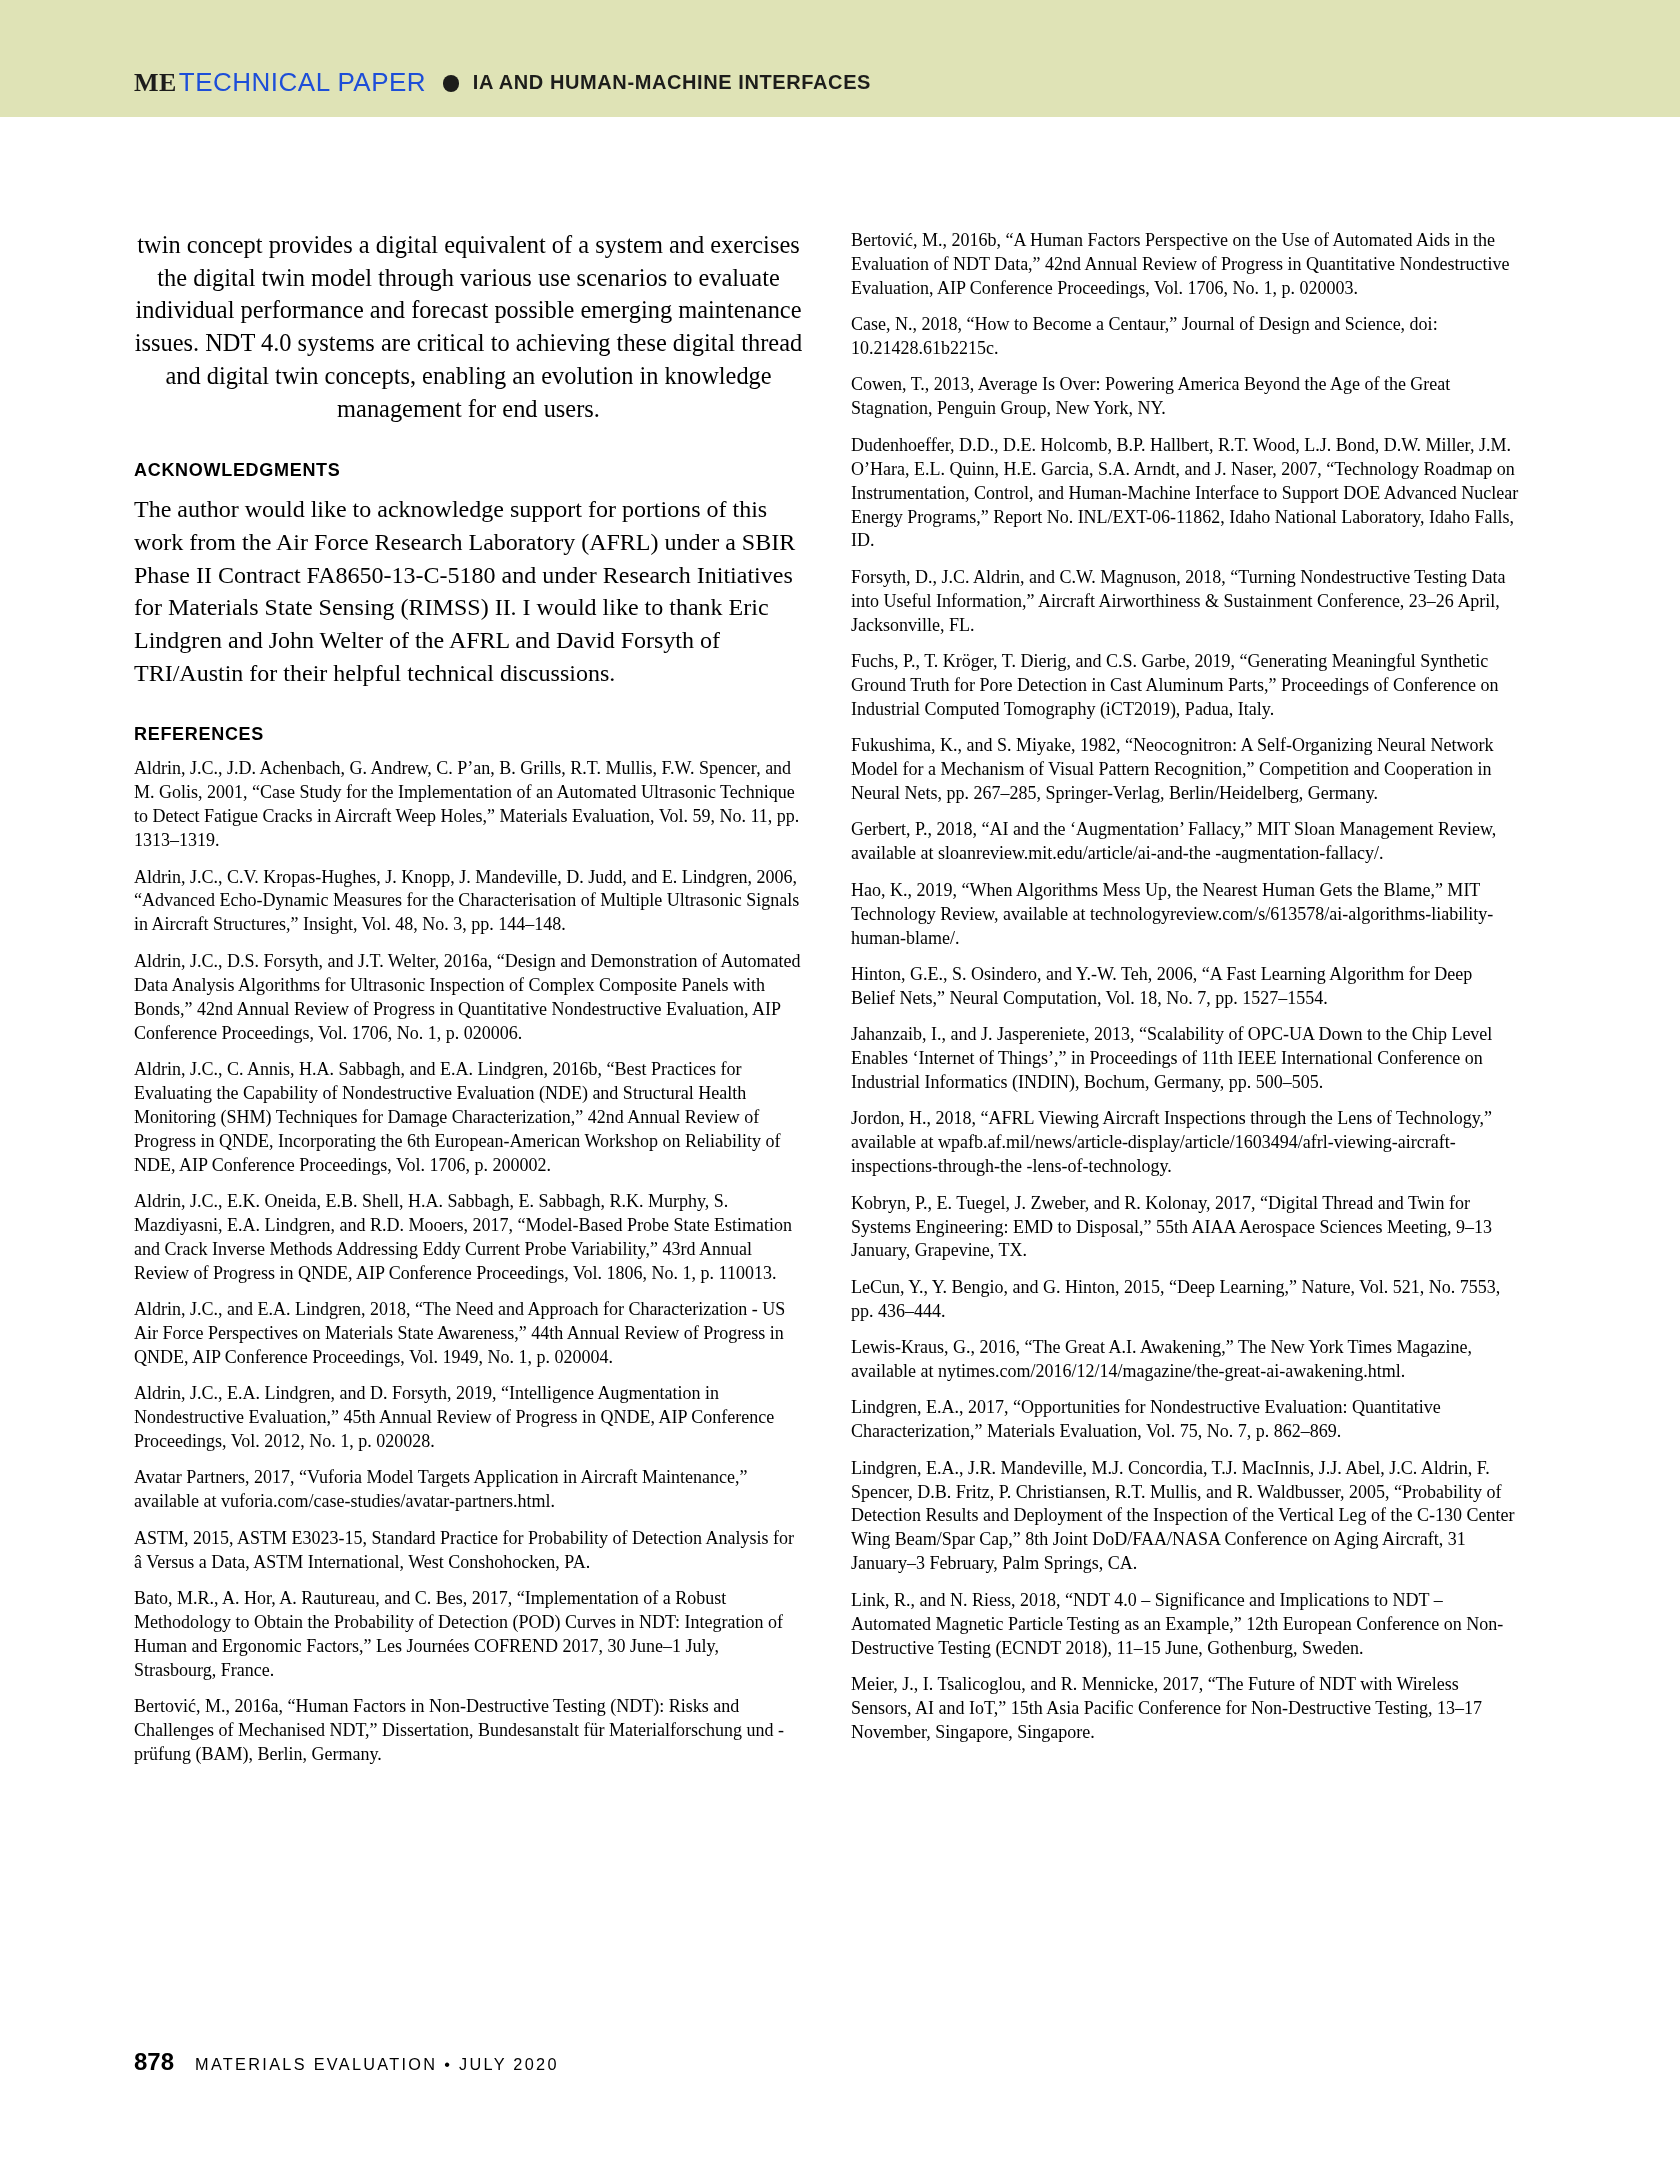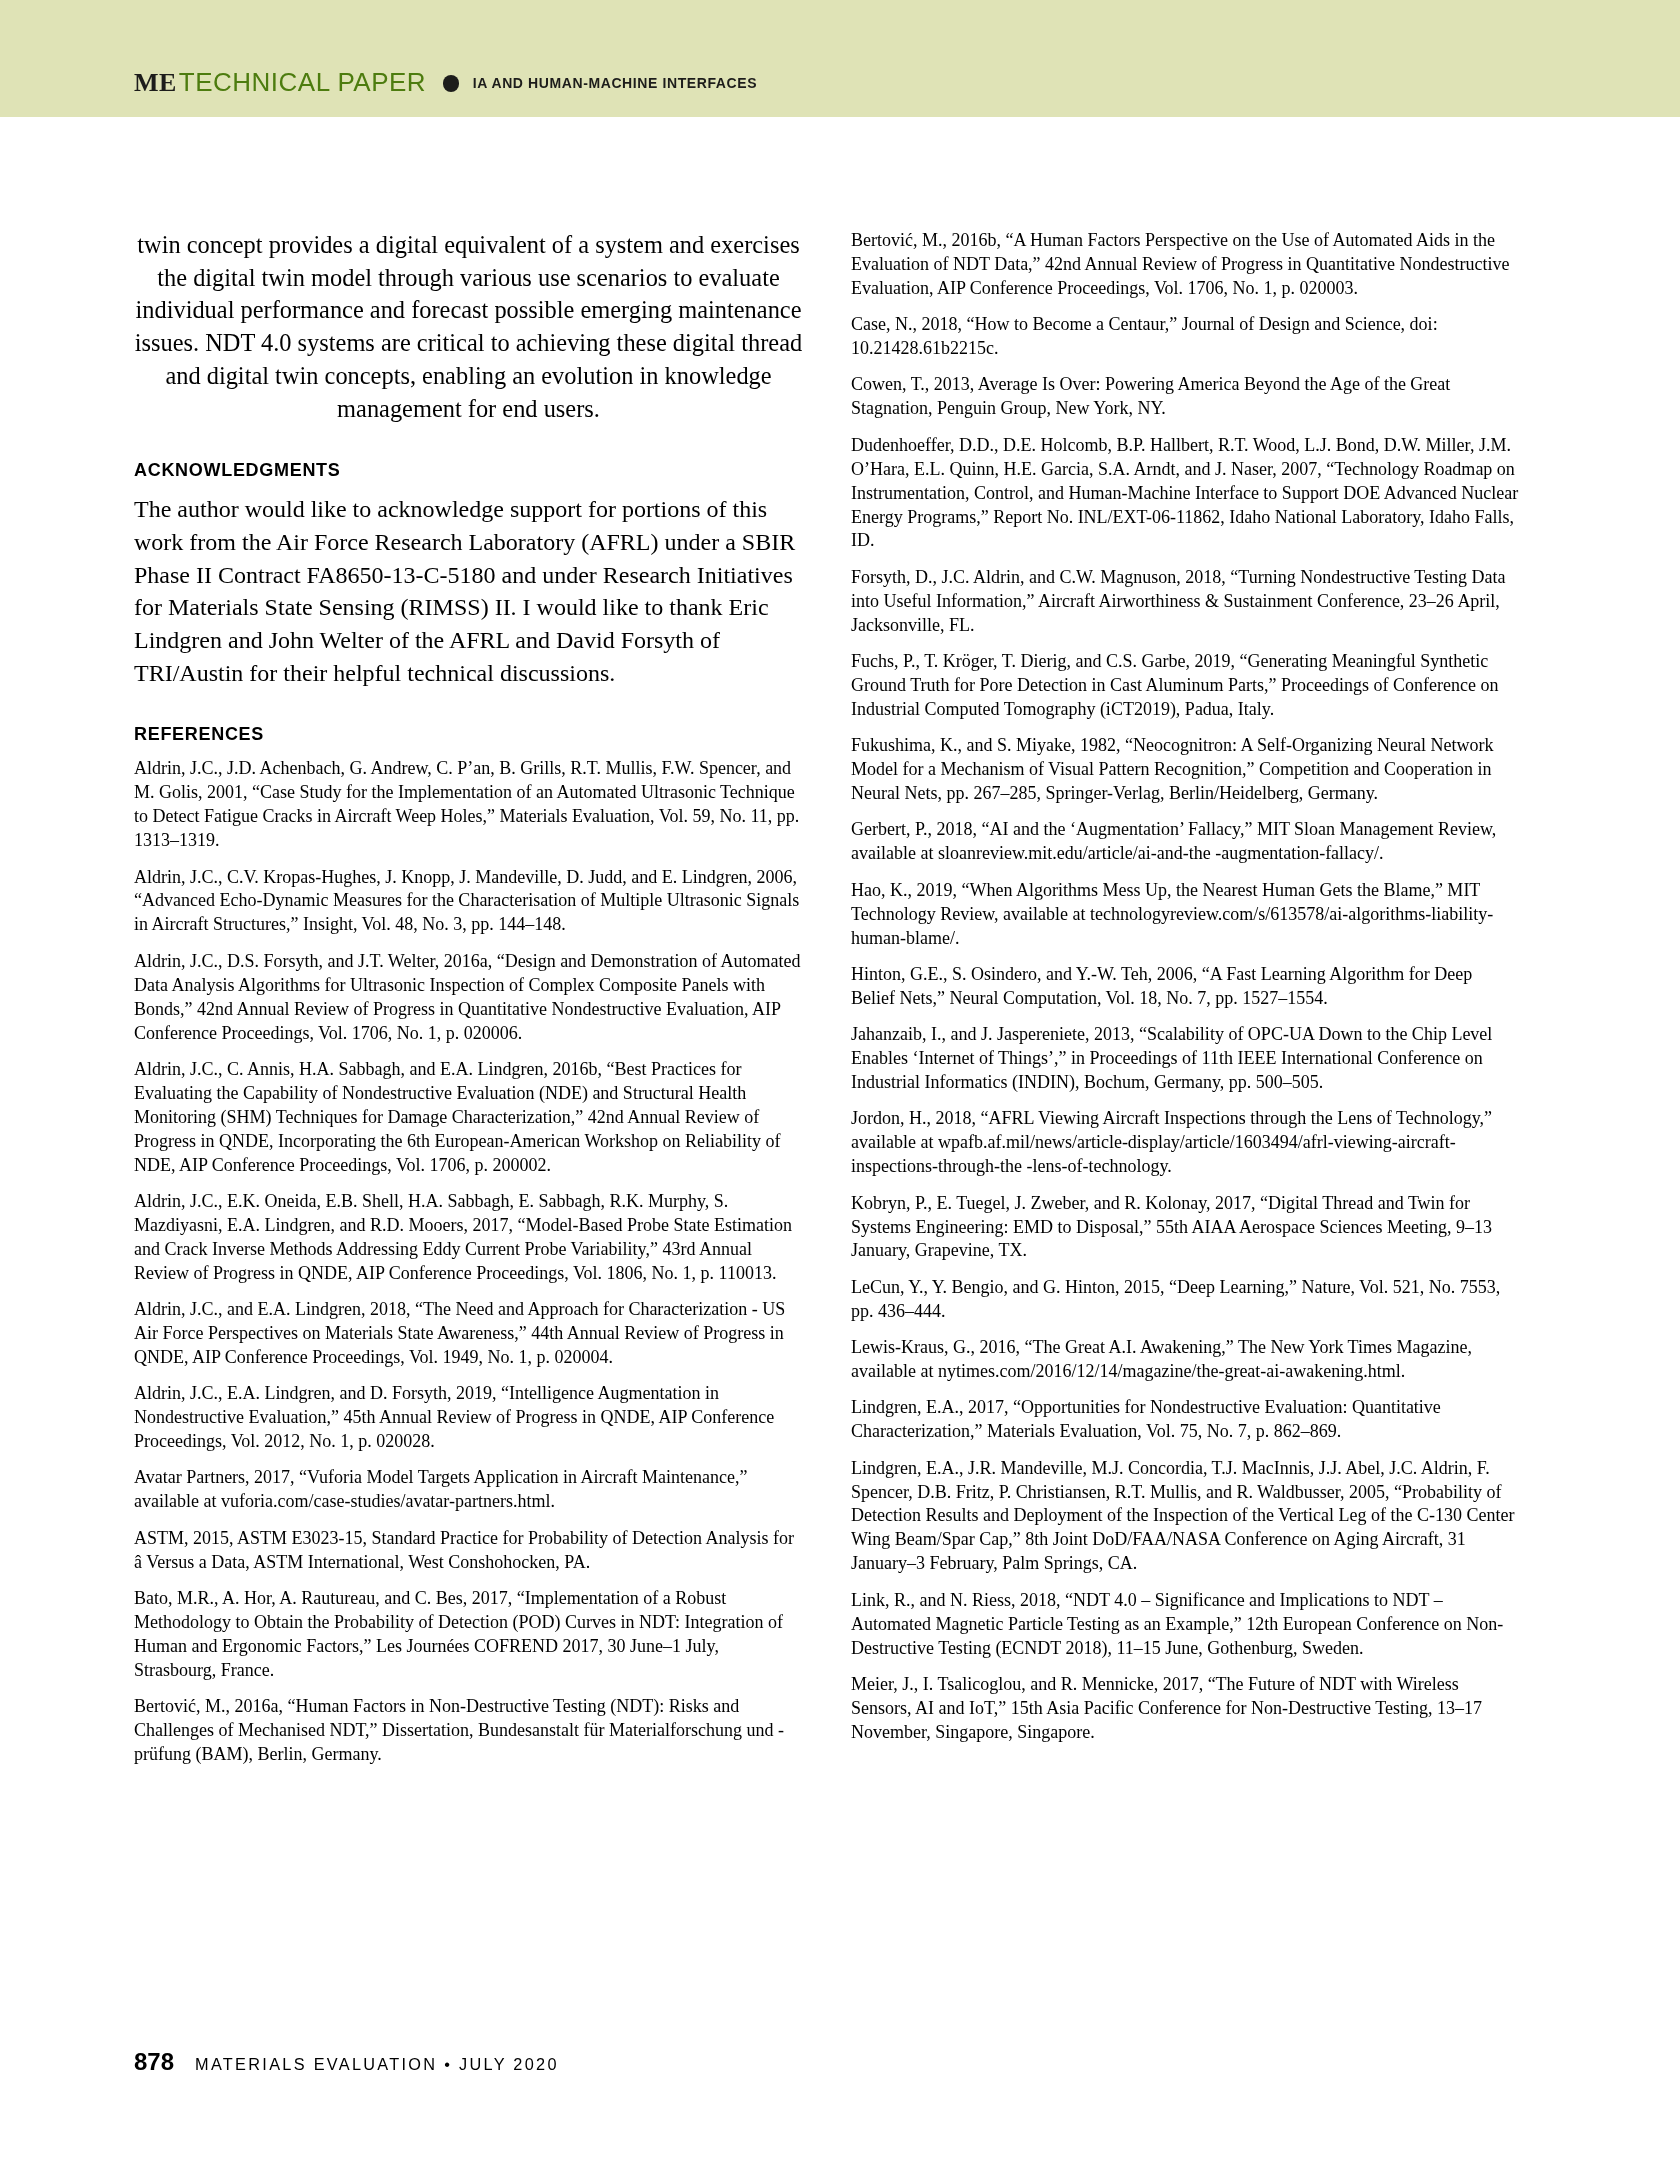--- a/index.html
+++ b/index.html
@@ -43,37 +43,37 @@
     font-weight: bold;
     font-size: 26px;
     letter-spacing: 0.5px;
     color: #1d1d1b;
   }
   .hdr-tech {
     font-family: "Liberation Sans", sans-serif;
     font-weight: normal;
     font-size: 26px;
     letter-spacing: 0.5px;
-    color: #4d7c0f;
+    color: #1d4ed8;
     margin-left: 1.9px;
   }
   .hdr-dot {
     display: inline-block;
     width: 16.3px;
     height: 16.3px;
     border-radius: 50%;
     background: #1d1d1b;
     margin: 0 13.4px 0 17px;
     position: relative;
     top: 1px;
   }
   .hdr-topic {
     font-family: "Liberation Sans", sans-serif;
     font-weight: bold;
-    font-size: 14px;
+    font-size: 20px;
     letter-spacing: 0.6px;
     color: #1d1d1b;
   }
 
   
   .col {
     position: absolute;
     top: 229px;
     width: 669px;
     font-size: 18.6px;

